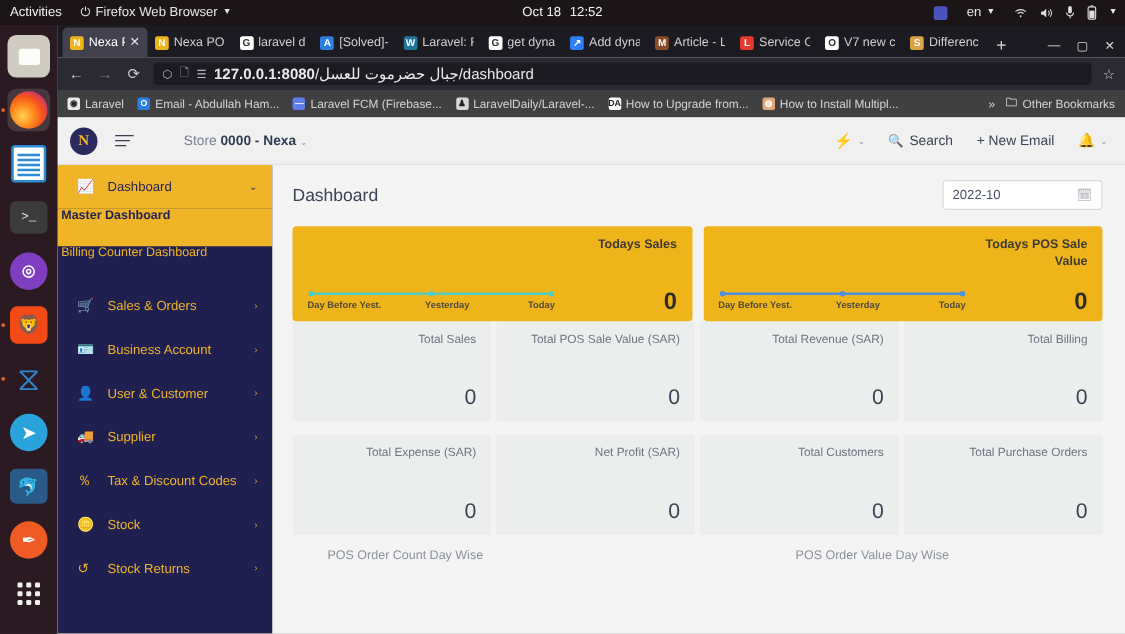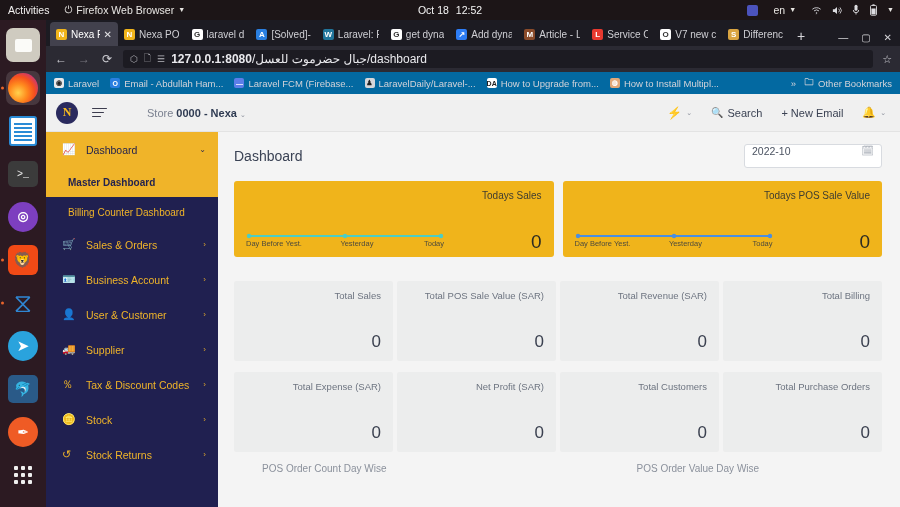--- a/index.html
+++ b/index.html
@@ -113,21 +113,21 @@
     flex: 1; height: 18px; background: #1c1b22; border-radius: 3px;
     display: flex; align-items: center; gap: 6px; padding: 0 7px;
     font-size: 10px; color: #e9e9ed; overflow: hidden;
   }
   .ff-urlbar .u-ico { font-size: 9px; color: #b8b8bf; }
   .ff-url { white-space: nowrap; font-size: 12px; }
   .ff-url b { font-weight: 700; }
   .ff-star { font-size: 11px; color: #c9c9cf; }
 
   .ff-bookmarks {
-    height: 22px; background: #0369a1; display: flex; align-items: center;
+    height: 22px; background: #404040; display: flex; align-items: center;
     gap: 11px; padding: 0 8px; color: #d3d3d9; font-size: 9.5px;
     white-space: nowrap; overflow: hidden;
   }
   .bm { display: flex; align-items: center; gap: 4px; flex: 0 0 auto; }
   .bm .bi {
     width: 10px; height: 10px; border-radius: 2px; flex: 0 0 auto;
     display: inline-flex; align-items: center; justify-content: center;
     font-size: 7px; color: #fff; font-weight: bold;
   }
   .bm-right { margin-left: auto; display: flex; align-items: center; gap: 8px; flex:0 0 auto;}
@@ -176,39 +176,39 @@
     display: flex; align-items: center; height: 35px;
     padding: 0 12px 0 16px; font-size: 10.5px; color: #f0b429;
     gap: 10px; flex: 0 0 auto;
   }
   .nav-item.active { background: #f0b429; color: #23234f; }
   .nav-item.active .ni { color: #23234f; }
   .nav-item .ni { width: 14px; font-size: 11px; color: #f0b429; flex: 0 0 auto; display:inline-flex; }
   .nav-item .nl { flex: 1; }
   .nav-item .ch { font-size: 8px; opacity: 0.9; }
   .nav-sub {
-    height: 30px; display: flex; align-items: center;
-    padding-left: 22px; font-size: 10px; flex: 0 0 auto;
+    height: 30px; display: flex; 
+    padding-left: 3px; font-size: 10px; flex: 0 0 auto;
   }
   .nav-sub.active { background: #f0b429; color: #23234f; font-weight: bold; }
   .nav-sub.plain { color: #f0b429; }
 
   
   .main { flex: 1; background: #f4f4f4; padding: 12px 18px 0 16px; overflow: hidden; }
   .main-head { display: flex; align-items: center; margin-bottom: 13px; }
   .page-title { font-size: 14px; color: #3a4254; }
   .date-field {
-    margin-left: auto; width: 138px; height: 24px; background: #fff;
+    margin-left: auto; width: 128px; height: 24px; background: #fff;
     border: 1px solid #d8dbe0; border-radius: 3px;
-    display: flex; padding: 0 7px;
+    display: flex; align-items: center; padding: 0 7px;
     font-size: 10.5px; color: #4a5260;
   }
   .date-field .cal { margin-left: auto; font-size: 10px; color: #9aa0ab; }
 
-  .yrow { display: flex; gap: 9px; margin-bottom: 24px; }
+  .yrow { display: flex; gap: 9px; margin-bottom: 0; font-weight: bold; }
   .ycard {
     flex: 1; background: #f0b41b; border-radius: 3px;
     height: 76px; padding: 8px 12px 6px 12px; position: relative;
     display: flex; flex-direction: column;
   }
   .ycard .ytitle {
     align-self: flex-end; text-align: right; font-size: 10px; color: #3e3c30;
     line-height: 14px; max-width: 110px;
   }
   .ycard .yval {

